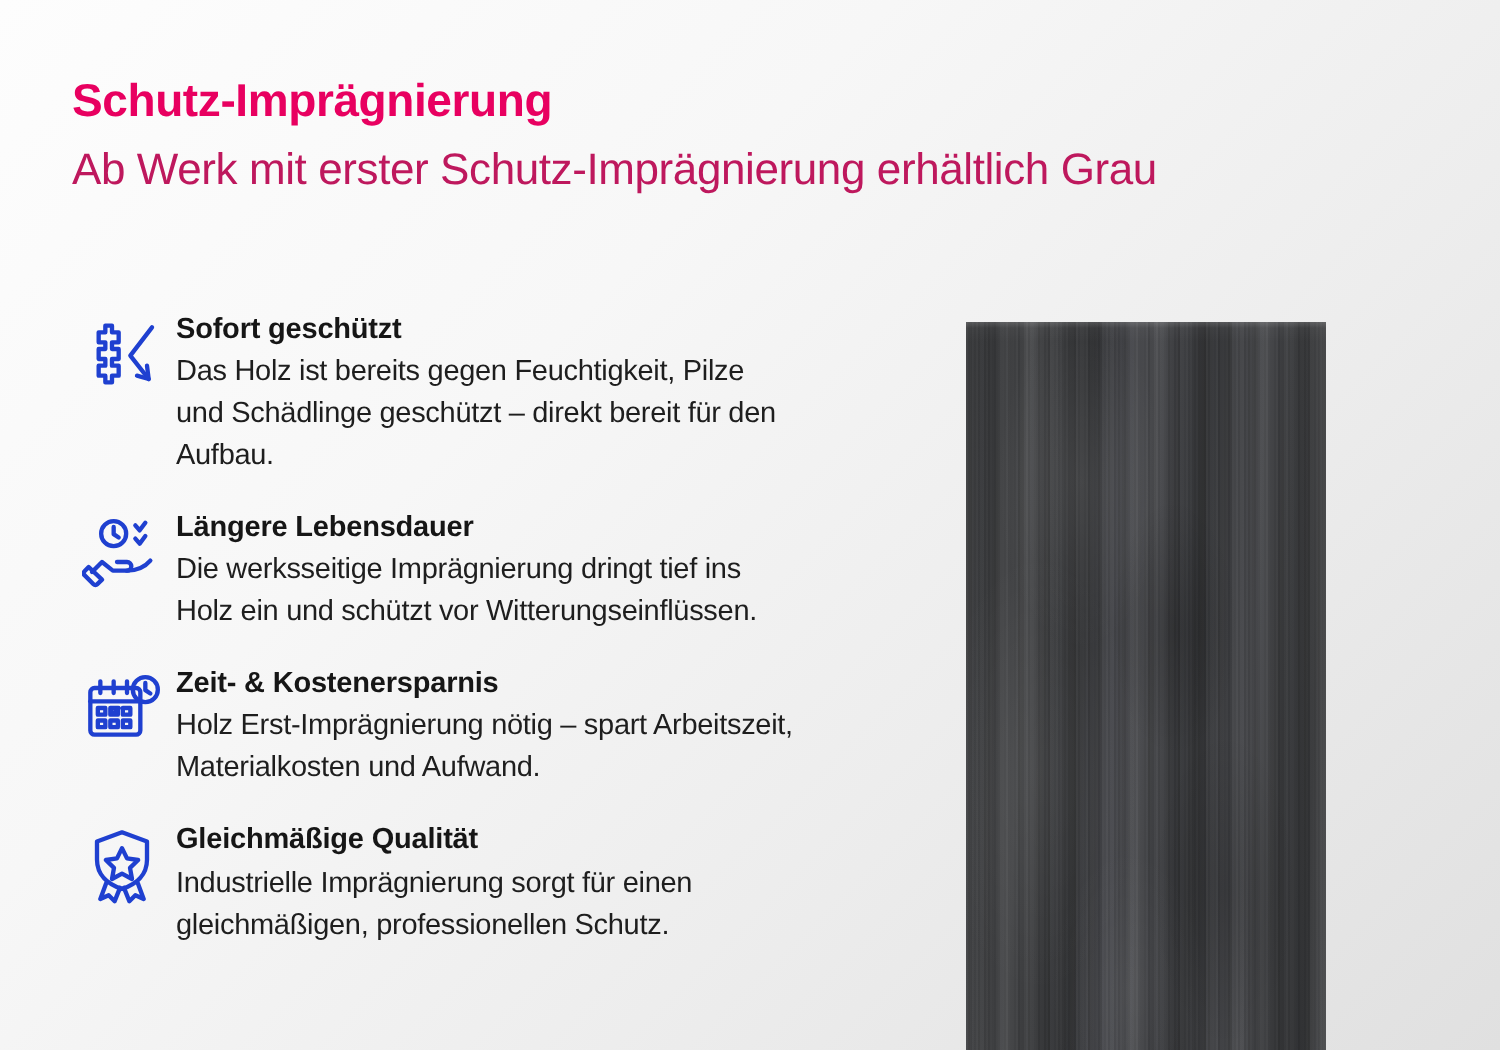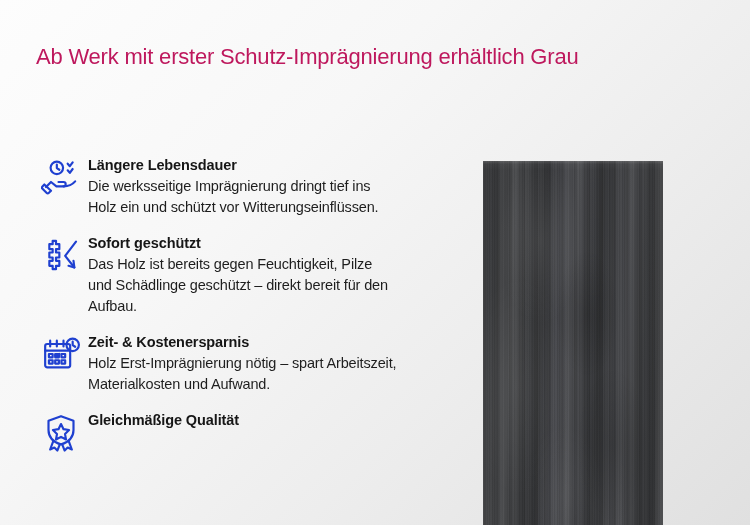--- a/index.html
+++ b/index.html
@@ -199,54 +199,55 @@
         rgba(0,0,0,0) 10px);
     pointer-events: none;
   }
 </style>
 </head>
 <body>
 
 <div class="page">
 
   <div class="header">
+    <div class="eyebrow">Schutz-Imprägnierung</div>
     <h1 class="subhead">Ab Werk mit erster Schutz-Imprägnierung erhältlich Grau</h1>
   </div>
 
   <div class="features">
+
+    <div class="feature">
+      <div class="feature-icon">
+        <svg viewBox="0 0 48 48" fill="none" stroke="#1F40D0" stroke-width="2.6" stroke-linecap="round" stroke-linejoin="round">
+          <path d="M14 7 h4 v4 h4 v6 h-4 v4 h4 v6 h-4 v4 h4 v6 h-4 v4 h-4 v-4 h-4 v-6 h4 v-4 h-4 v-6 h4 v-4 h-4 v-6 h4 z"></path>
+          <path d="M42 8 L29 25 L40 39"></path>
+          <path d="M40 39 L33 37 M40 39 L39 31"></path>
+        </svg>
+      </div>
+      <div class="feature-body">
+        <div class="feature-title">Sofort geschützt</div>
+        <div class="feature-desc">Das Holz ist bereits gegen Feuchtigkeit, Pilze und Schädlinge geschützt – direkt bereit für den Aufbau.</div>
+      </div>
+    </div>
 
     <div class="feature">
       <div class="feature-icon">
         <svg viewBox="0 0 48 48" fill="none" stroke="#1F40D0" stroke-width="2.6" stroke-linecap="round" stroke-linejoin="round">
           <circle cx="19" cy="13" r="7.5"></circle>
           <path d="M19 9 v4.3 l3 2"></path>
           <path d="M32 8 l2.6 3 3.4 -4.6"></path>
           <path d="M32 16 l2.6 3 3.4 -4.6"></path>
           <path d="M6 36 l6 -6 6.5 5.2 h8.5 a2.6 2.6 0 0 0 0 -5.2 h-6"></path>
           <path d="M27 35.2 c7 0 11 -2.5 14 -6"></path>
           <path d="M4 33 l-2.5 2.6 a1.6 1.6 0 0 0 0 2.3 l5.4 5.4 a1.6 1.6 0 0 0 2.3 0 L12 40.6 z"></path>
         </svg>
       </div>
       <div class="feature-body">
         <div class="feature-title">Längere Lebensdauer</div>
         <div class="feature-desc">Die werksseitige Imprägnierung dringt tief ins Holz ein und schützt vor Witterungseinflüssen.</div>
-      </div>
-    </div>
-
-    <div class="feature">
-      <div class="feature-icon">
-        <svg viewBox="0 0 48 48" fill="none" stroke="#1F40D0" stroke-width="2.6" stroke-linecap="round" stroke-linejoin="round">
-          <path d="M14 7 h4 v4 h4 v6 h-4 v4 h4 v6 h-4 v4 h4 v6 h-4 v4 h-4 v-4 h-4 v-6 h4 v-4 h-4 v-6 h4 v-4 h-4 v-6 h4 z"></path>
-          <path d="M42 8 L29 25 L40 39"></path>
-          <path d="M40 39 L33 37 M40 39 L39 31"></path>
-        </svg>
-      </div>
-      <div class="feature-body">
-        <div class="feature-title">Sofort geschützt</div>
-        <div class="feature-desc">Das Holz ist bereits gegen Feuchtigkeit, Pilze und Schädlinge geschützt – direkt bereit für den Aufbau.</div>
       </div>
     </div>
 
     <div class="feature">
       <div class="feature-icon">
         <svg viewBox="0 0 48 48" fill="none" stroke="#1F40D0" stroke-width="2.6" stroke-linecap="round" stroke-linejoin="round">
           <rect x="5" y="12" width="30" height="28" rx="2.5"></rect>
           <path d="M5 20 h30"></path>
           <path d="M11 8 v7 M19 8 v7 M27 8 v7"></path>
           <circle cx="38" cy="13" r="7.5"></circle>
@@ -270,20 +271,21 @@
       <div class="feature-icon">
         <svg viewBox="0 0 48 48" fill="none" stroke="#1F40D0" stroke-width="2.6" stroke-linecap="round" stroke-linejoin="round">
           <path d="M24 5 L39 10.5 v11 c0 9 -6.4 14.7 -15 17.5 -8.6 -2.8 -15 -8.5 -15 -17.5 v-11 z"></path>
           <path d="M24 14.5 l3 6.1 6.7 1 -4.9 4.7 1.2 6.7 -6 -3.2 -6 3.2 1.2 -6.7 -4.9 -4.7 6.7 -1 z"></path>
           <path d="M14.5 35.5 L11 45 l5 -2.3 3.6 3.6 3.2 -8"></path>
           <path d="M33.5 35.5 L37 45 l-5 -2.3 -3.6 3.6 -3.2 -8"></path>
         </svg>
       </div>
       <div class="feature-body">
         <div class="feature-title">Gleichmäßige Qualität</div>
+        <div class="feature-desc">Industrielle Imprägnierung sorgt für einen gleichmäßigen, professionellen Schutz.</div>
       </div>
     </div>
 
   </div>
 
   <div class="plank-wrap">
     <div class="plank"></div>
   </div>
 
 </div>

